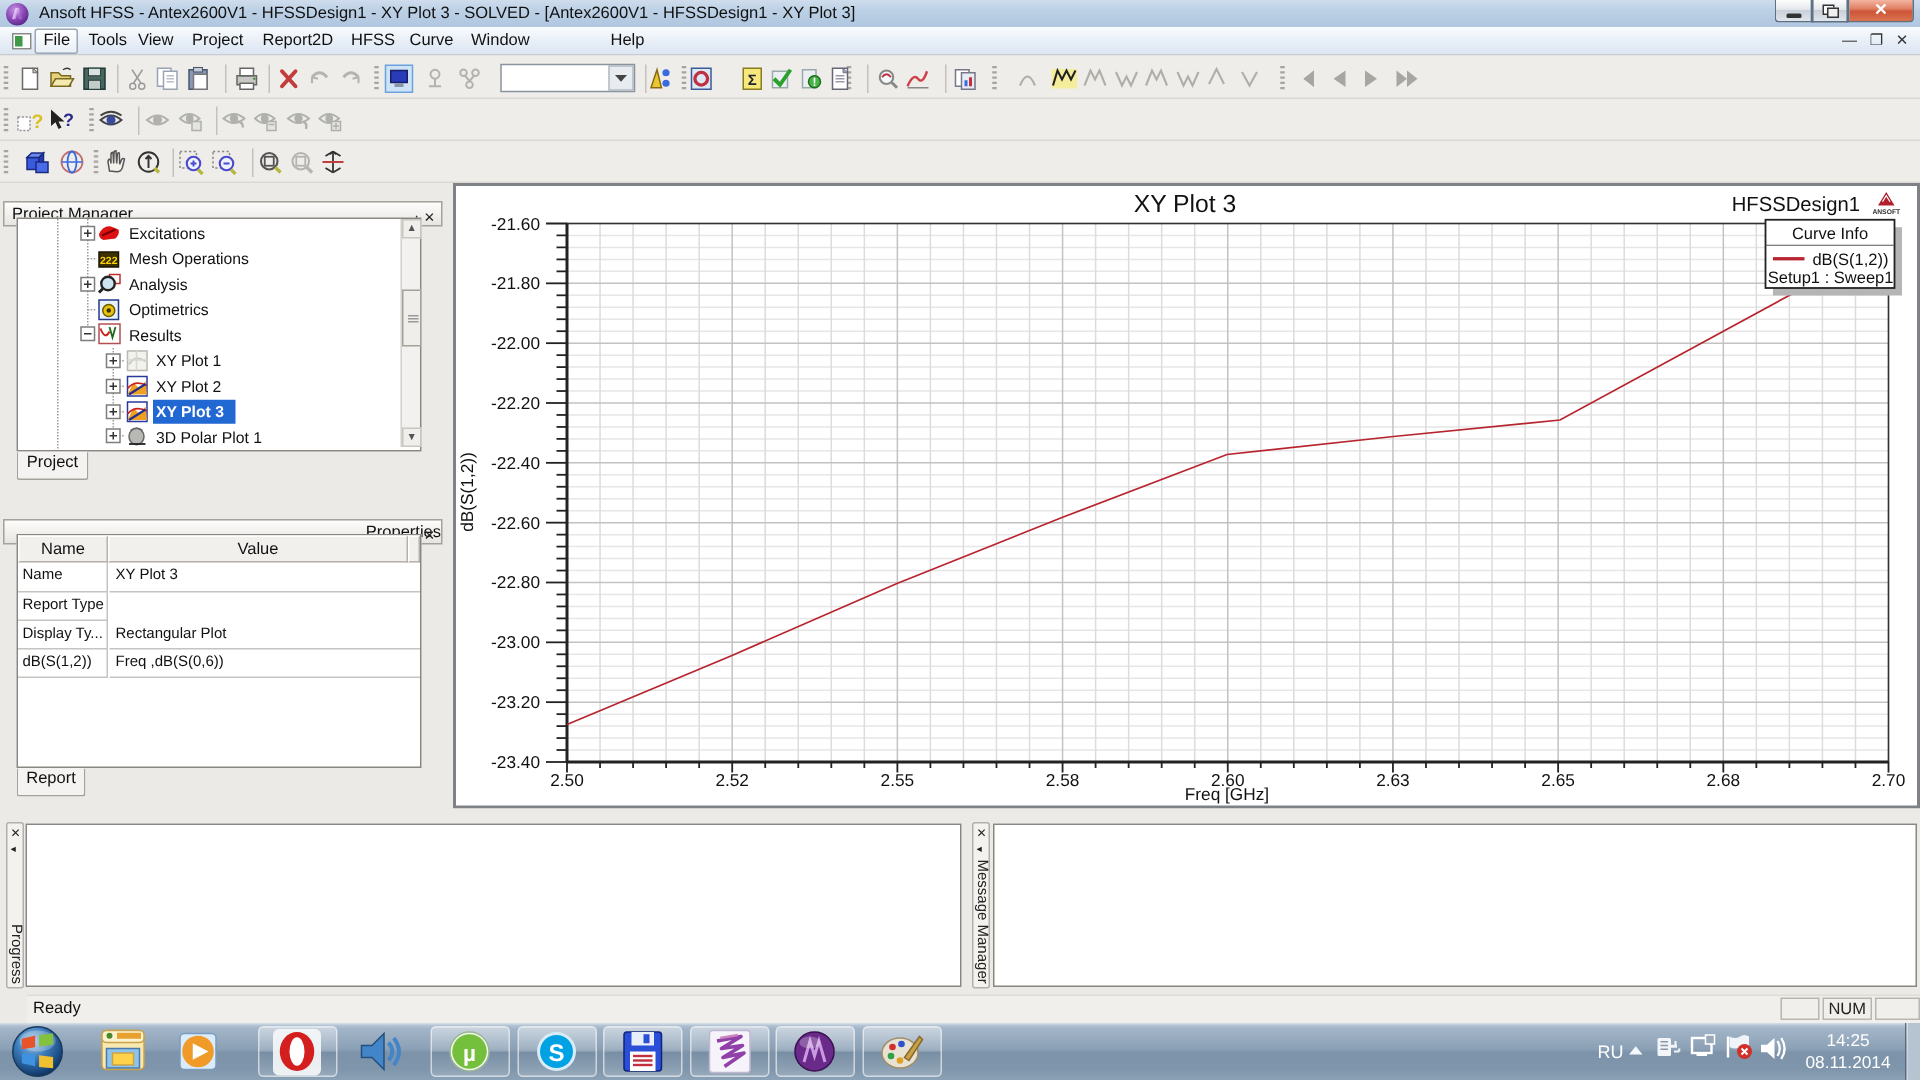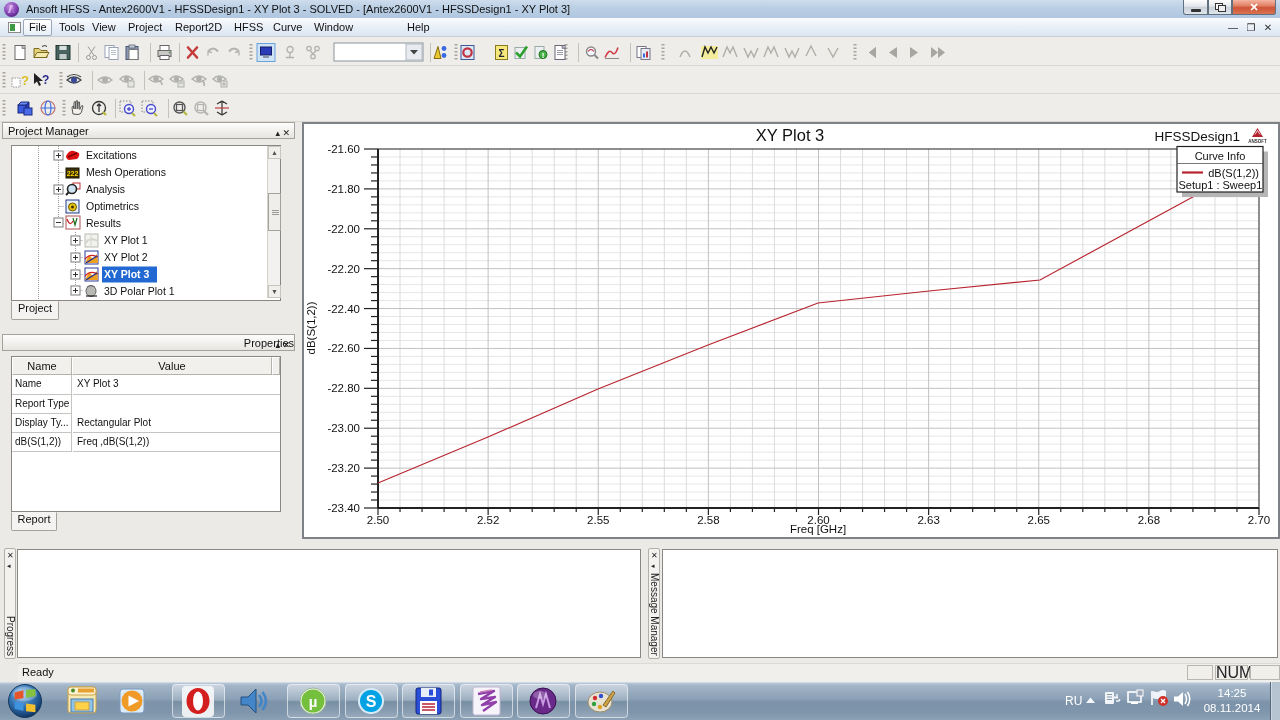--- a/index.html
+++ b/index.html
@@ -16,27 +16,27 @@
 
 #menubar{left:0;top:18px;width:1280px;height:19px;background:linear-gradient(to bottom,#fafcfe 0%,#e7eef7 55%,#dce6f2 100%);border-bottom:1px solid #c8cdd4;}
 .menuitem{top:21px;font-size:11px;color:#111;}
 #filebox{left:23px;top:19px;width:29px;height:17px;border:1px solid #9aa7b8;background:linear-gradient(to bottom,#ffffff,#e9eff7);border-radius:2px;}
 .mdibtn{top:21px;width:16px;height:14px;font-size:10px;color:#333;text-align:center;line-height:13px;}
 
 #tb1{left:0;top:37px;width:1280px;height:29px;background:#eeedea;border-bottom:1px solid #dbd8d3;}
 #tb2{left:0;top:66px;width:1280px;height:28px;background:#eeedea;border-bottom:1px solid #dbd8d3;}
 #tb3{left:0;top:94px;width:1280px;height:28px;background:#eeedea;border-bottom:1px solid #dbd8d3;}
 
-.panel-title{left:2px;width:293px;height:17px;background:linear-gradient(to bottom,#fdfdfc,#e7e5e1);border:1px solid #a5a29c;font-size:11px;color:#111;padding-left:5px;line-height:16px;}
+.panel-title{left:2px;width:293px;height:17px;background:linear-gradient(to bottom,#fdfdfc,#e7e5e1);border:1px solid #a5a29c;font-size:11px;color:#111;padding-left:5px;line-height:16px;margin-top:12px;}
 .pt-btn{position:absolute;font-size:9px;color:#222;top:2px;}
 .whitebox{background:#fff;border:1px solid #8a8782;}
 .tab{background:#f4f3f1;border:1px solid #a5a29c;border-top:1px solid #f4f3f1;font-size:11px;color:#111;text-align:center;border-bottom-left-radius:2px;border-bottom-right-radius:2px;}
 
 #statusbar{left:0;top:663px;width:1280px;height:19px;background:#f0efec;border-top:1px solid #dedbd6;font-size:11px;margin-left:18px;}
-.statcell{top:665px;height:15px;border:1px solid #b9b6b0;background:#f0efec;font-size:16px;text-align:center;line-height:14px;color:#222;}
+.statcell{top:665px;height:15px;border:1px solid #b9b6b0;background:#f0efec;font-size:11px;text-align:center;line-height:14px;color:#222;}
 
 #taskbar{left:0;top:682px;width:1280px;height:38px;background:linear-gradient(to bottom,#c0cedd 0%,#a2b4c7 10%,#8ca1b6 45%,#7d93a9 52%,#7f95ab 80%,#8ba1b5 100%);}
 </style>
 </head>
 <body>
 <div id="root">
 
   <div class="abs" id="titlebar"></div>
   <div class="abs" style="left:4px;top:2px;width:15px;height:15px;border-radius:50%;background:radial-gradient(circle at 38% 30%,#c390e0 0%,#8a4ab8 45%,#5a2486 80%,#431a68 100%);">
       <span style="position:absolute;left:4px;top:3px;width:7px;height:8px;background:linear-gradient(115deg,#e8c8f8 30%,#a060c8 70%);clip-path:polygon(0 100%,35% 0,65% 0,100% 100%,65% 100%,50% 40%,35% 100%);"></span>
@@ -466,21 +466,21 @@
     <div class="abs" style="left:12px;top:357px;width:60px;height:18px;background:#f1f0ed;border:1px solid #b5b2ac;border-top-color:#fff;border-left-color:#fff;font-size:11px;text-align:center;line-height:17px;color:#111;">Name</div>
     <div class="abs" style="left:72px;top:357px;width:200px;height:18px;background:#f1f0ed;border:1px solid #b5b2ac;border-top-color:#fff;border-left-color:#fff;font-size:11px;text-align:center;line-height:17px;color:#111;">Value</div>
     <div class="abs" style="left:272px;top:357px;width:8px;height:18px;background:#f1f0ed;border:1px solid #b5b2ac;border-top-color:#fff;border-left-color:#fff;"></div>
     <div class="abs" style="left:12px;top:375px;width:268px;height:78px;font-size:10px;color:#111;white-space:nowrap;overflow:hidden;">
       <div style="position:absolute;left:0;top:0;width:60px;height:20px;border-right:1px solid #c6c4c0;border-bottom:1px solid #c6c4c0;padding:3px 0 0 3px;">Name</div>
       <div style="position:absolute;left:61px;top:0;width:207px;height:20px;border-bottom:1px solid #c6c4c0;padding:3px 0 0 4px;">XY Plot 3</div>
       <div style="position:absolute;left:0;top:20px;width:60px;height:19px;border-right:1px solid #c6c4c0;border-bottom:1px solid #c6c4c0;padding:3px 0 0 3px;">Report Type</div>
       <div style="position:absolute;left:0;top:39px;width:60px;height:19px;border-right:1px solid #c6c4c0;border-bottom:1px solid #c6c4c0;padding:3px 0 0 3px;">Display Ty...</div>
       <div style="position:absolute;left:61px;top:39px;width:207px;height:19px;border-bottom:1px solid #c6c4c0;padding:3px 0 0 4px;">Rectangular Plot</div>
       <div style="position:absolute;left:0;top:58px;width:60px;height:19px;border-right:1px solid #c6c4c0;border-bottom:1px solid #c6c4c0;padding:3px 0 0 3px;">dB(S(1,2))</div>
-      <div style="position:absolute;left:61px;top:58px;width:207px;height:19px;border-bottom:1px solid #c6c4c0;padding:3px 0 0 4px;">Freq ,dB(S(1,2))</div>
+      <div style="position:absolute;left:61px;top:58px;width:207px;height:19px;border-bottom:1px solid #c6c4c0;padding:3px 0 0 4px;">Freq ,dB(S(0,6))</div>
     </div>
   </div>
   <div class="abs tab" style="left:11px;top:512px;width:46px;height:19px;">Report</div>
 
   <div class="abs" style="left:302px;top:122px;width:978px;height:417px;border:2px solid #7e8287;background:#fff;"></div>
   <svg class="abs" style="left:304px;top:124px;" width="974" height="413" id="plotsvg">
 
     <g stroke="#e6e6e6" stroke-width="1">
       <path id="minorh" d="M74 32.98 L955 32.98 M74 40.96 L955 40.96 M74 48.93 L955 48.93 M74 56.91 L955 56.91 M74 72.87 L955 72.87 M74 80.84 L955 80.84 M74 88.82 L955 88.82 M74 96.80 L955 96.80 M74 112.76 L955 112.76 M74 120.73 L955 120.73 M74 128.71 L955 128.71 M74 136.69 L955 136.69 M74 152.64 L955 152.64 M74 160.62 L955 160.62 M74 168.60 L955 168.60 M74 176.58 L955 176.58 M74 192.53 L955 192.53 M74 200.51 L955 200.51 M74 208.49 L955 208.49 M74 216.47 L955 216.47 M74 232.42 L955 232.42 M74 240.40 L955 240.40 M74 248.38 L955 248.38 M74 256.36 L955 256.36 M74 272.31 L955 272.31 M74 280.29 L955 280.29 M74 288.27 L955 288.27 M74 296.24 L955 296.24 M74 312.20 L955 312.20 M74 320.18 L955 320.18 M74 328.16 L955 328.16 M74 336.13 L955 336.13 M74 352.09 L955 352.09 M74 360.07 L955 360.07 M74 368.04 L955 368.04 M74 376.02 L955 376.02 "></path>
     </g>

